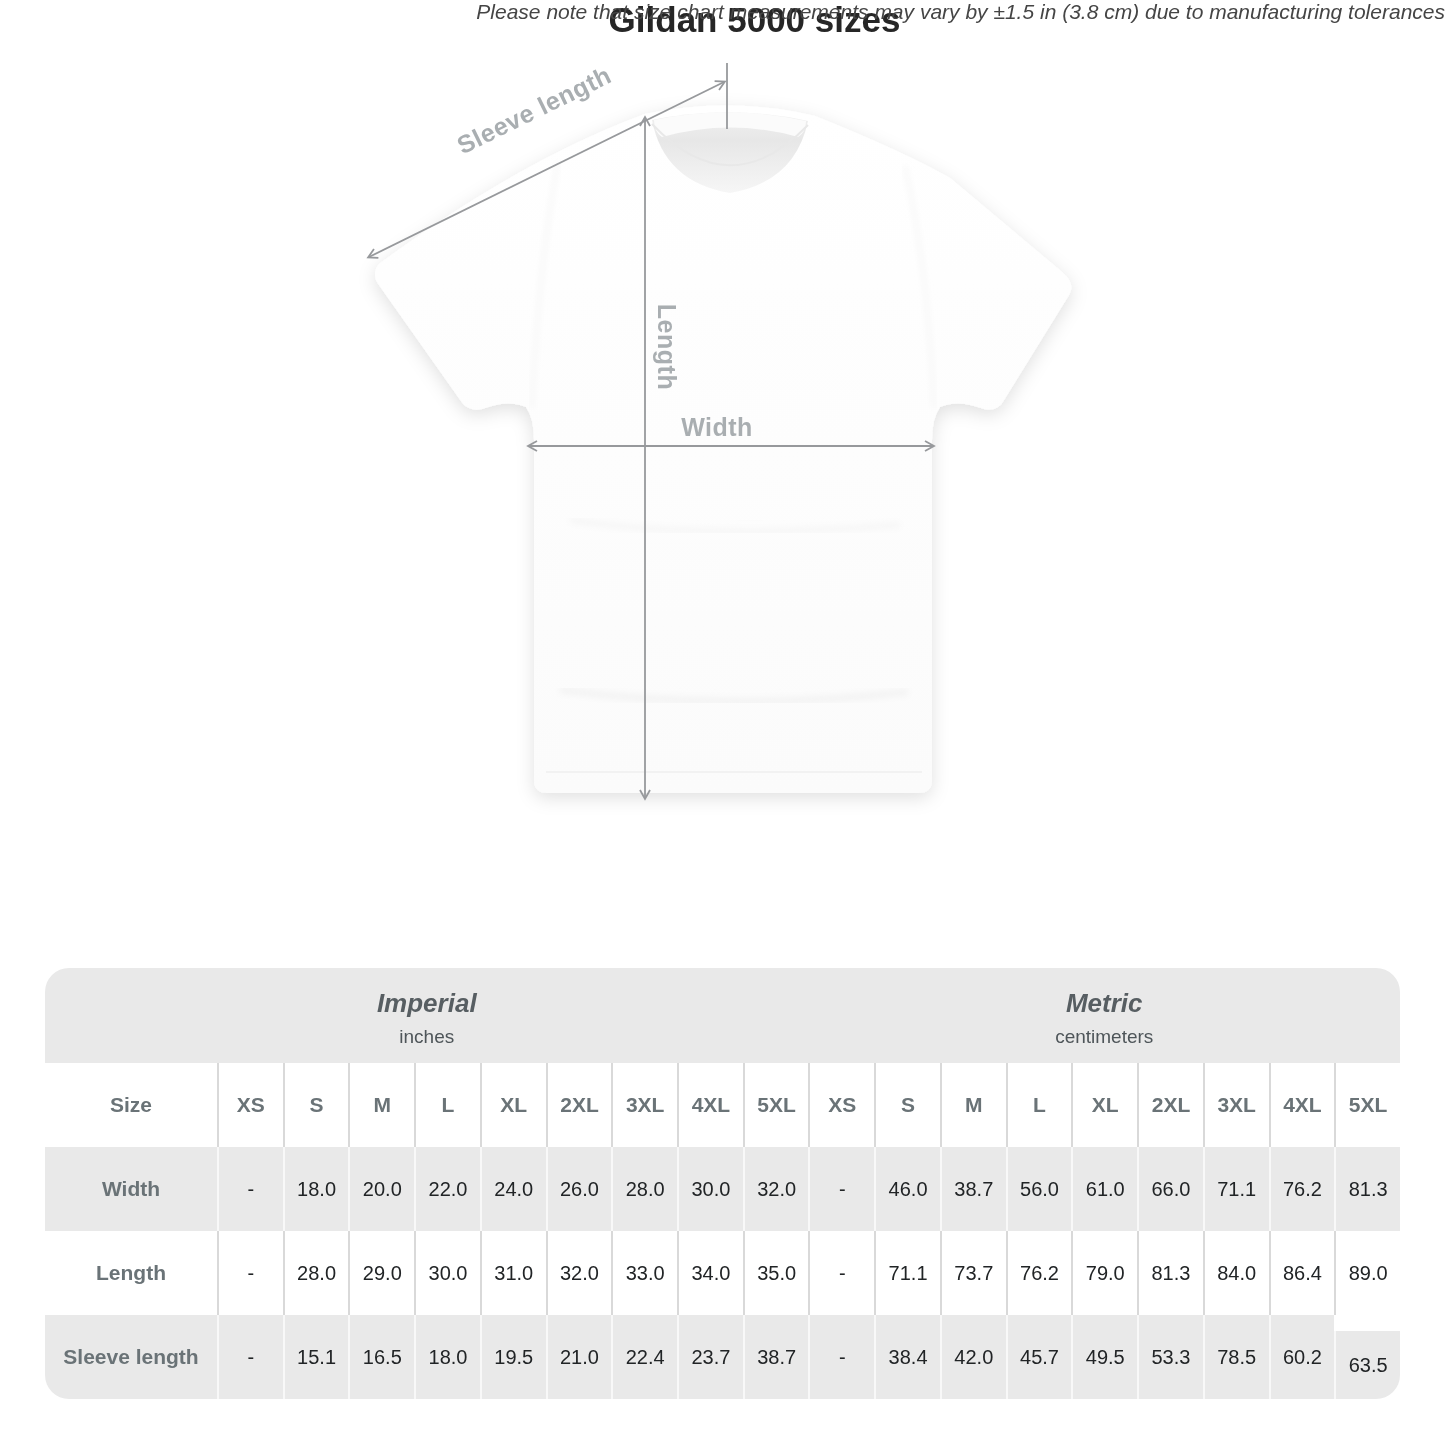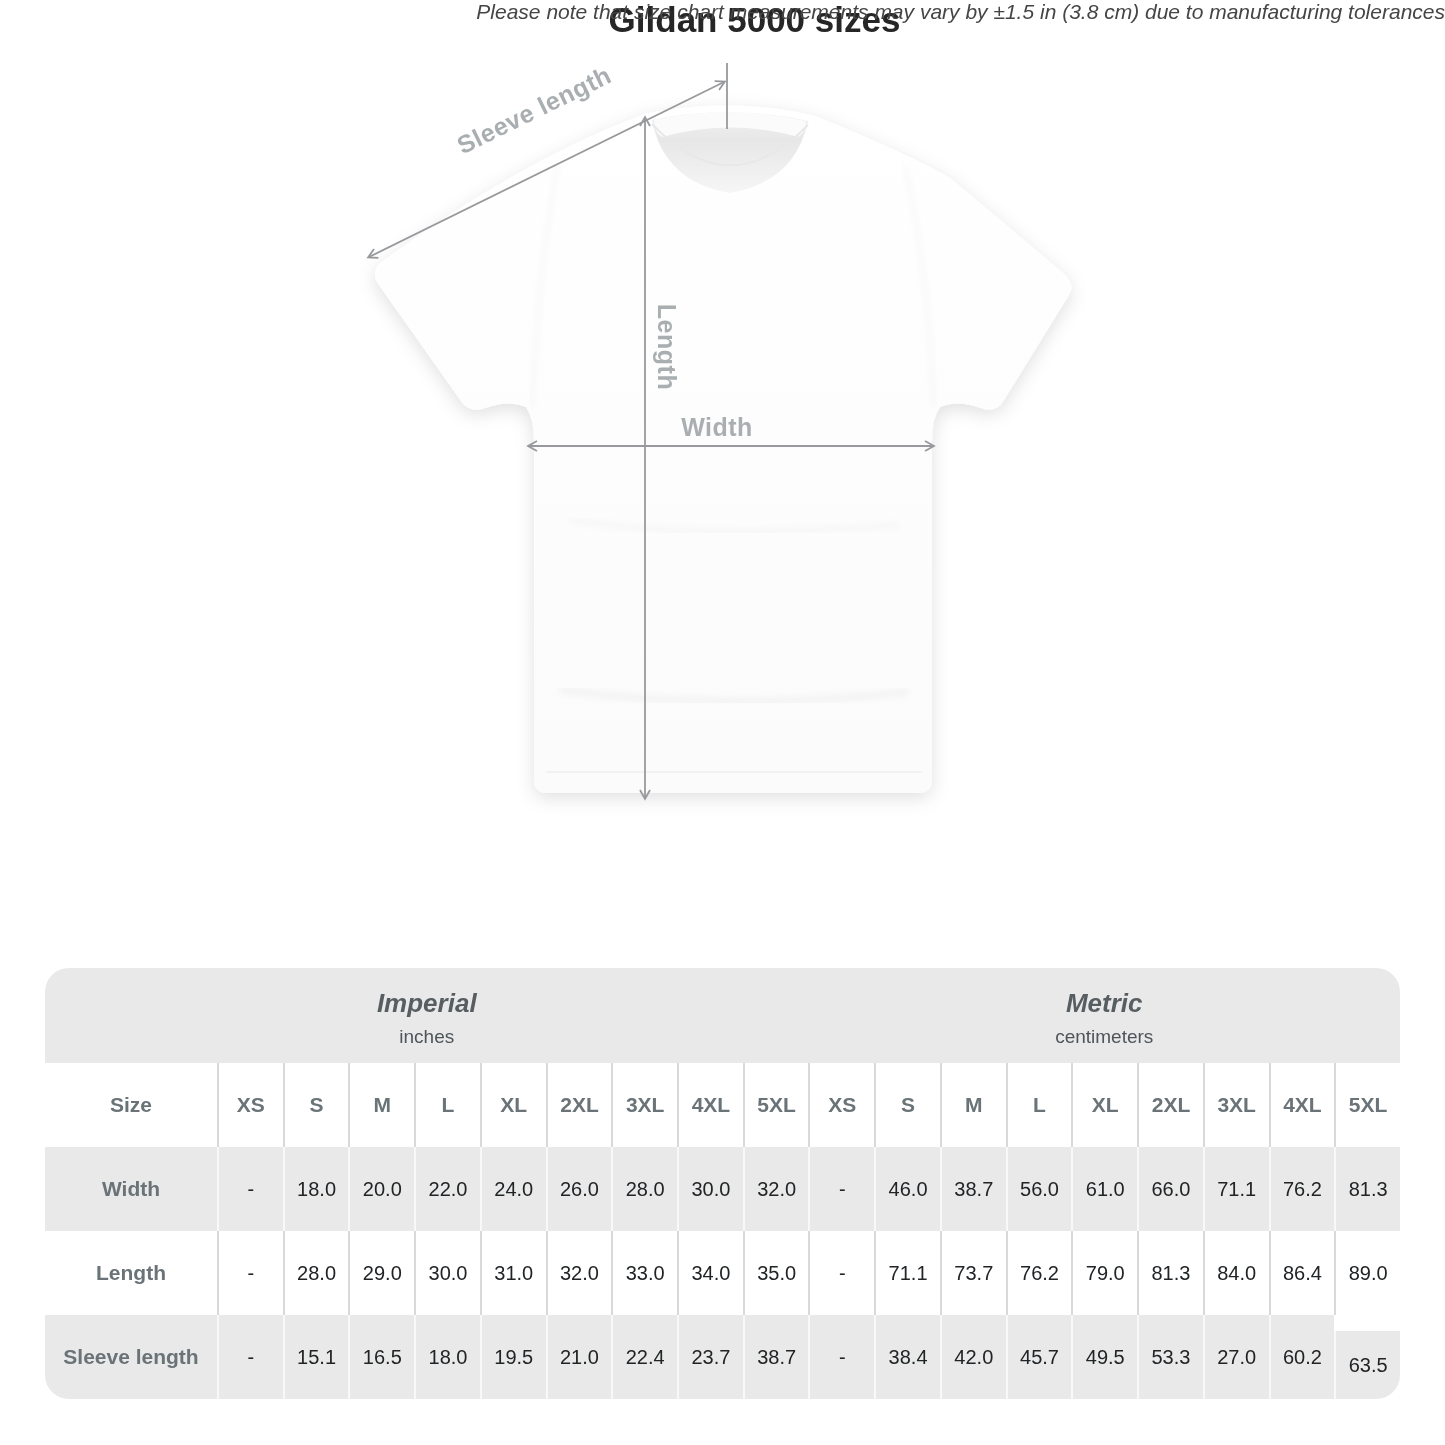--- a/index.html
+++ b/index.html
@@ -215,19 +215,19 @@
       <div class="cell val">21.0</div>
       <div class="cell val">22.4</div>
       <div class="cell val">23.7</div>
       <div class="cell val">38.7</div>
       <div class="cell val">-</div>
       <div class="cell val">38.4</div>
       <div class="cell val">42.0</div>
       <div class="cell val">45.7</div>
       <div class="cell val">49.5</div>
       <div class="cell val">53.3</div>
-      <div class="cell val">27.0</div>
+      <div class="cell val">78.5</div>
       <div class="cell val">60.2</div>
       <div class="cell val">63.5</div>
     </div>
 
   </div>
 </div>
 
 </body></html>

